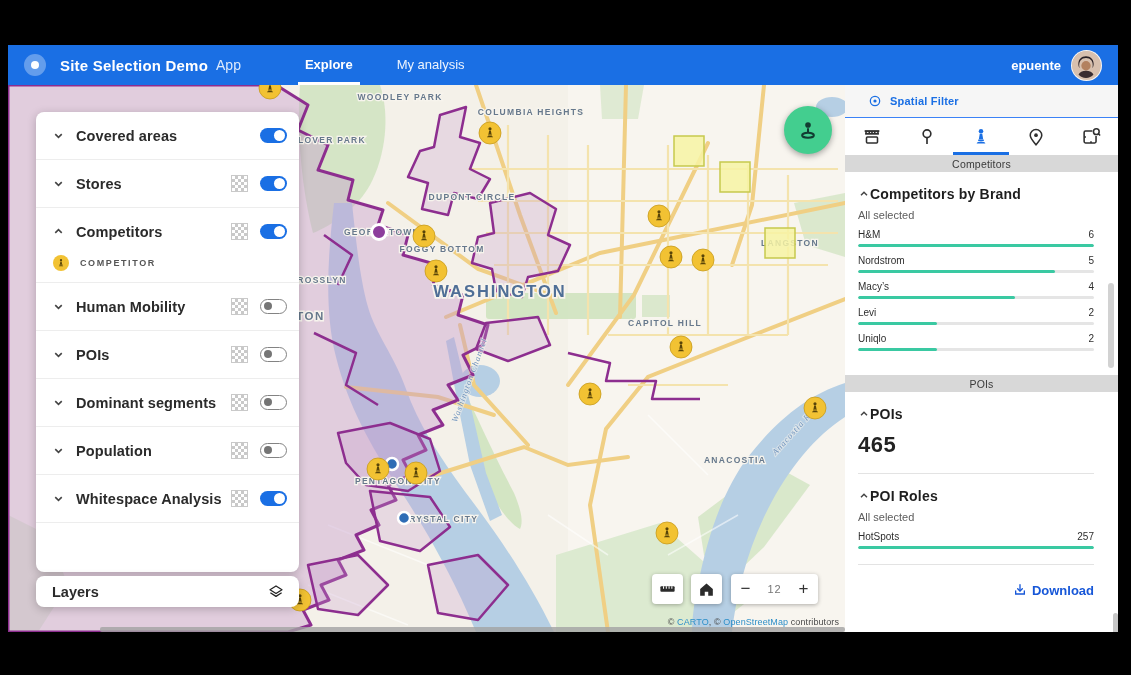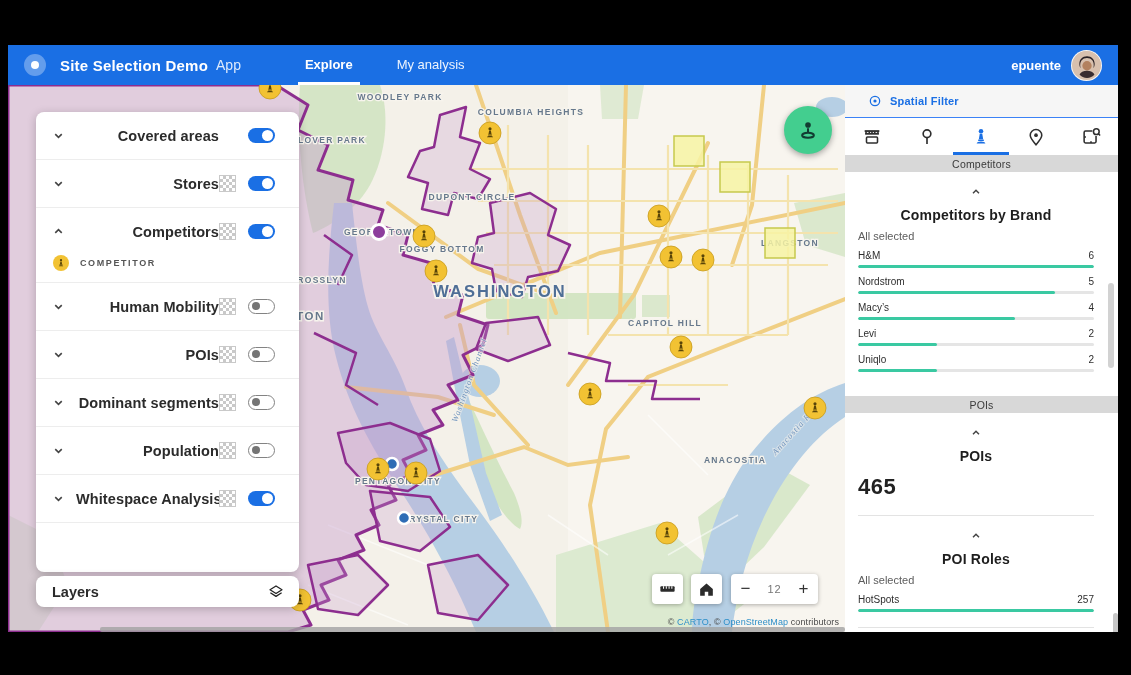--- a/index.html
+++ b/index.html
@@ -2,21 +2,21 @@
 <html style="--blue: #1a6fe4; --green: #3ac9a2; --fab: #43ce8f; --dlblue: #1757d8;"><head>
 <meta charset="utf-8">
 <style>
   html,body{margin:0;padding:0;background:#000;width:1131px;height:675px;overflow:hidden;
     font-family:"Liberation Sans",sans-serif;-webkit-font-smoothing:antialiased;}
   .stage{position:relative;width:1131px;height:675px;background:#000;}
   .app{position:absolute;left:8px;top:45px;width:1110px;height:587px;background:#fff;overflow:hidden;}
 
   
   .hdr{position:absolute;left:0;top:0;width:100%;height:40px;background:var(--blue,#1a6fe4);
-    display:flex;align-items:center;padding:0 16px;box-sizing:border-box;z-index:50;color:#fff;text-align:right;}
+    display:flex;align-items:center;padding:0 16px;box-sizing:border-box;z-index:50;color:#fff;}
   .logo{width:22px;height:22px;border-radius:50%;background:rgba(255,255,255,.32);
     display:flex;align-items:center;justify-content:center;flex:0 0 auto;}
   .logo-dot{width:8px;height:8px;border-radius:50%;background:#fff;}
   .hdr-title{font-size:15px;font-weight:700;margin-left:14px;letter-spacing:.2px;}
   .hdr-suffix{font-size:14px;font-weight:400;margin-left:8px;color:rgba(255,255,255,.85);}
   .hdr-nav{display:flex;margin-left:42px;height:40px;}
   .hdr-tab{position:relative;padding:0 22px;line-height:40px;font-size:13px;font-weight:600;color:#fff;cursor:pointer;}
   .hdr-tab.inactive{font-weight:500;color:rgba(255,255,255,.92);}
   .hdr-tab.active::after{content:"";position:absolute;left:15px;right:15px;bottom:0;height:3px;background:#fff;}
   .hdr-right{margin-left:auto;display:flex;align-items:center;gap:10px;}
@@ -53,21 +53,21 @@
   .ml-city{font-family:"Liberation Sans",sans-serif;font-size:16.5px;font-weight:700;letter-spacing:2px;
     fill:#4e6e96;text-anchor:middle;paint-order:stroke;stroke:#f7f4ed;stroke-width:3.5px;}
   .ml-water{font-family:"Liberation Serif",serif;font-style:italic;font-size:8.5px;fill:#6f93bd;
     letter-spacing:1px;text-anchor:middle;paint-order:stroke;stroke:rgba(247,244,237,.55);stroke-width:2px;}
 
   
   .lpanel{position:absolute;left:28px;top:67px;width:263px;z-index:10;}
   .lcard{background:#fff;border-radius:8px;box-shadow:0 2px 10px rgba(0,0,0,.22);height:460px;overflow:hidden;}
   .layer-block{border-top:1px solid #ededed;}
   .layer-block:first-child{border-top:0;}
-  .layer-row{display:flex;align-items:center;height:47px;padding:0 24px 0 16px;box-sizing:border-box;cursor:pointer;text-align:right;}
+  .layer-row{display:flex;align-items:center;height:47px;padding:0 12px 0 16px;box-sizing:border-box;cursor:pointer;}
   .chev{flex:0 0 auto;margin-right:11px;display:flex;}
   .chev.up svg{transform:rotate(180deg);}
   .layer-label{flex:1;font-size:14.5px;font-weight:600;color:#2b2b2b;letter-spacing:.1px;
     white-space:nowrap;overflow:hidden;}
   .swatch{width:15px;height:15px;border:1px solid #c9c9c9;margin-right:12px;flex:0 0 auto;cursor:pointer;
     background-image:linear-gradient(45deg,#c9c9c9 25%,transparent 25%,transparent 75%,#c9c9c9 75%),
       linear-gradient(45deg,#c9c9c9 25%,#fff 25%,#fff 75%,#c9c9c9 75%);
     background-size:6px 6px;background-position:0 0,3px 3px;}
   .swatch.hidden{visibility:hidden;}
   .toggle{width:27px;height:15px;border-radius:8px;position:relative;flex:0 0 auto;cursor:pointer;box-sizing:border-box;}
@@ -88,21 +88,21 @@
     gap:7px;padding-left:22px;cursor:pointer;}
   .sf-label{font-size:11px;font-weight:700;color:var(--blue,#1a6fe4);letter-spacing:.2px;}
   .tabrow{height:37px;display:flex;align-items:stretch;position:relative;}
   .tabrow button{flex:1;display:flex;align-items:center;justify-content:center;background:none;border:0;
     color:#2f2f2f;cursor:pointer;padding:0;}
   .tabrow button.active{color:var(--blue,#1a6fe4);}
   .tab-underline{position:absolute;left:108px;bottom:0;width:56px;height:3px;background:var(--blue,#1a6fe4);}
   .section-bar{height:17px;background:#d8d8d8;display:flex;align-items:center;justify-content:center;
     font-size:10.5px;color:#3a3a3a;letter-spacing:.2px;}
   .rp-block{padding:0 24px 0 13px;}
-  .sec-head{display:flex;align-items:center;gap:9px;margin-top:14px;cursor:pointer;flex-direction:column;}
+  .sec-head{display:flex;align-items:center;margin-top:14px;cursor:pointer;}
   .sec-title{font-size:14px;font-weight:700;color:#1e1e1e;margin:0;letter-spacing:.2px;}
   .subtle{font-size:11px;color:#5c5c5c;margin-top:7px;}
   .brand-row{margin-top:8px;cursor:pointer;}
   .brand-line{display:flex;justify-content:space-between;align-items:baseline;font-size:10px;color:#2e2e2e;}
   .brand-track{margin-top:4px;height:3px;background:#e5e5e5;border-radius:2px;overflow:hidden;}
   .brand-fill{height:100%;background:var(--green,#3ac9a2);border-radius:2px;}
   .brand-section{padding-bottom:24px;}
   .big-number{font-size:22px;font-weight:600;color:#222;margin:10px 0 4px 0;letter-spacing:.5px;}
   .divider{border-top:1px solid #e3e3e3;margin:15px 0 0 0;}
   .dl-row{display:flex;justify-content:flex-end;margin-top:17px;}

